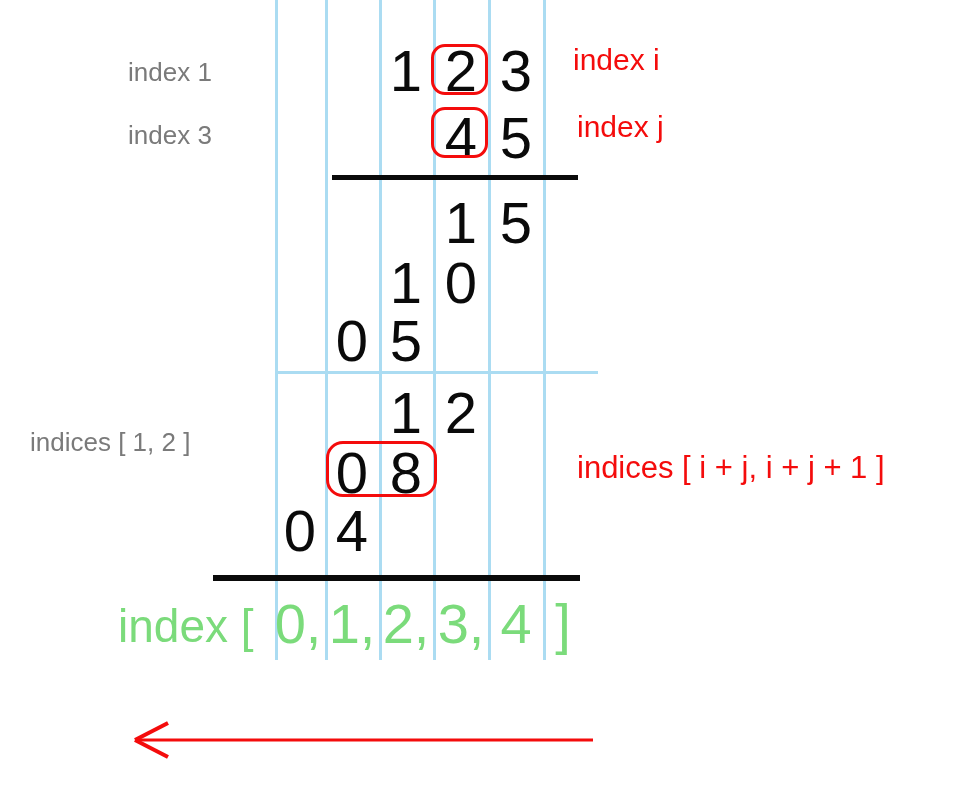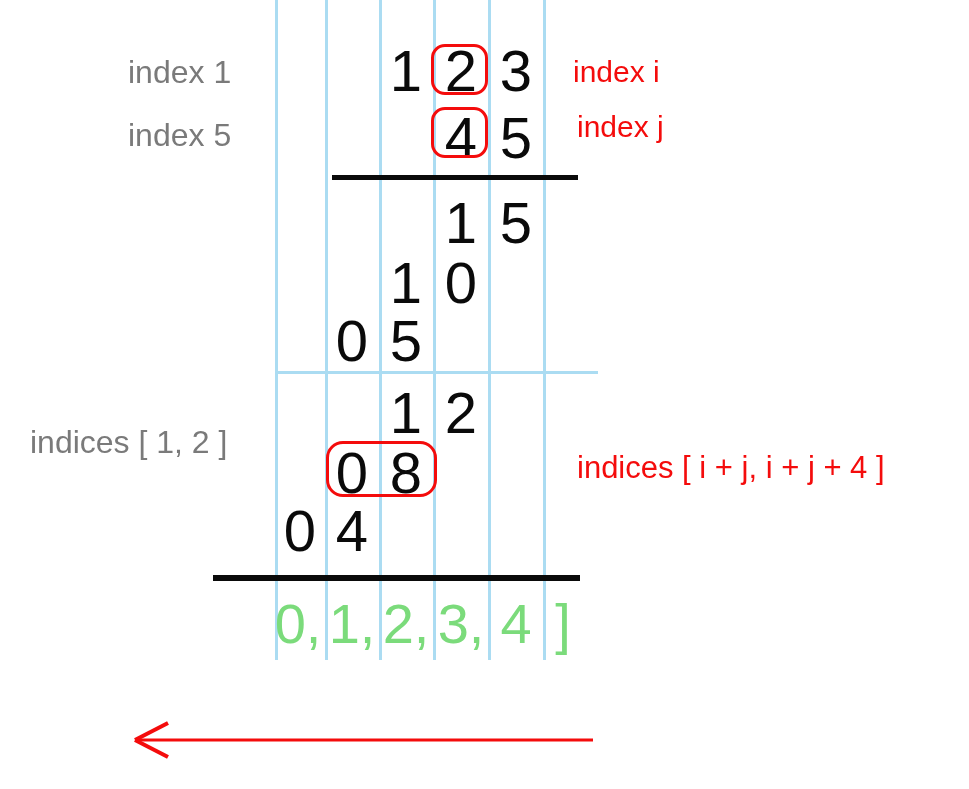--- a/index.html
+++ b/index.html
@@ -22,21 +22,21 @@
   .rule1{left:332px;top:175px;width:246px;height:5px;}
   .rule2{left:213px;top:575px;width:367px;height:6px;}
   .digit{
     position:absolute;width:58px;text-align:center;
     font-size:58px;line-height:58px;color:var(--ink);
   }
   .gdigit{
     position:absolute;width:58px;text-align:center;
     font-size:56px;line-height:56px;color:var(--green);
   }
-  .side-label{position:absolute;font-size:32px;line-height:32px;color:var(--gray);white-space:pre;}
+  .side-label{position:absolute;font-size:26px;line-height:32px;color:var(--gray);white-space:pre;}
   .red-label{position:absolute;font-size:30px;line-height:32px;color:var(--red);white-space:pre;}
   .red-label.small{font-size:31px;}
   .green-label{position:absolute;font-size:46px;line-height:48px;color:var(--green);}
   .hl-box{position:absolute;border:3px solid var(--red);box-sizing:border-box;}
   .hl-digit{width:57px;height:51px;border-radius:14px;}
   .hl-pair{left:326px;top:441px;width:111px;height:56px;border-radius:17px;}
   .arrow-svg{position:absolute;left:120px;top:712px;}
 </style>
 </head>
 <body>
@@ -79,27 +79,28 @@
 
   <span class="digit" style="left:323px;top:444px">0</span>
   <span class="digit" style="left:377px;top:444px">8</span>
 
   <span class="digit" style="left:271px;top:502px">0</span>
   <span class="digit" style="left:323px;top:502px">4</span>
 
   <div class="hl-box hl-pair"></div>
 
   <span class="side-label" style="left:128px;top:56px">index 1</span>
-  <span class="side-label" style="left:128px;top:119px">index 5</span>
+  <span class="side-label" style="left:128px;top:119px">index 3</span>
   <span class="side-label" style="left:30px;top:426px">indices [ 1, 2 ]</span>
 
-  <span class="red-label" style="left:573px;top:56px">index i</span>
+  <span class="red-label" style="left:573px;top:44px">index i</span>
   <span class="red-label" style="left:577px;top:111px">index j</span>
-  <span class="red-label small" style="left:577px;top:452px">indices [ i + j, i + j + 4 ]</span>
+  <span class="red-label small" style="left:577px;top:452px">indices [ i + j, i + j + 1 ]</span>
 
+  <span class="green-label" style="left:118px;top:602px">index [</span>
   <span class="gdigit" style="left:269px;top:596px">0,</span>
   <span class="gdigit" style="left:323px;top:596px">1,</span>
   <span class="gdigit" style="left:377px;top:596px">2,</span>
   <span class="gdigit" style="left:432px;top:596px">3,</span>
   <span class="gdigit" style="left:487px;top:596px">4</span>
   <span class="gdigit" style="left:534px;top:596px">]</span>
 
 
   <svg class="arrow-svg" width="490" height="56" viewBox="0 0 490 56">
     <line x1="473" y1="28" x2="17" y2="28" stroke="#f40c0c" stroke-width="3.2"></line>

